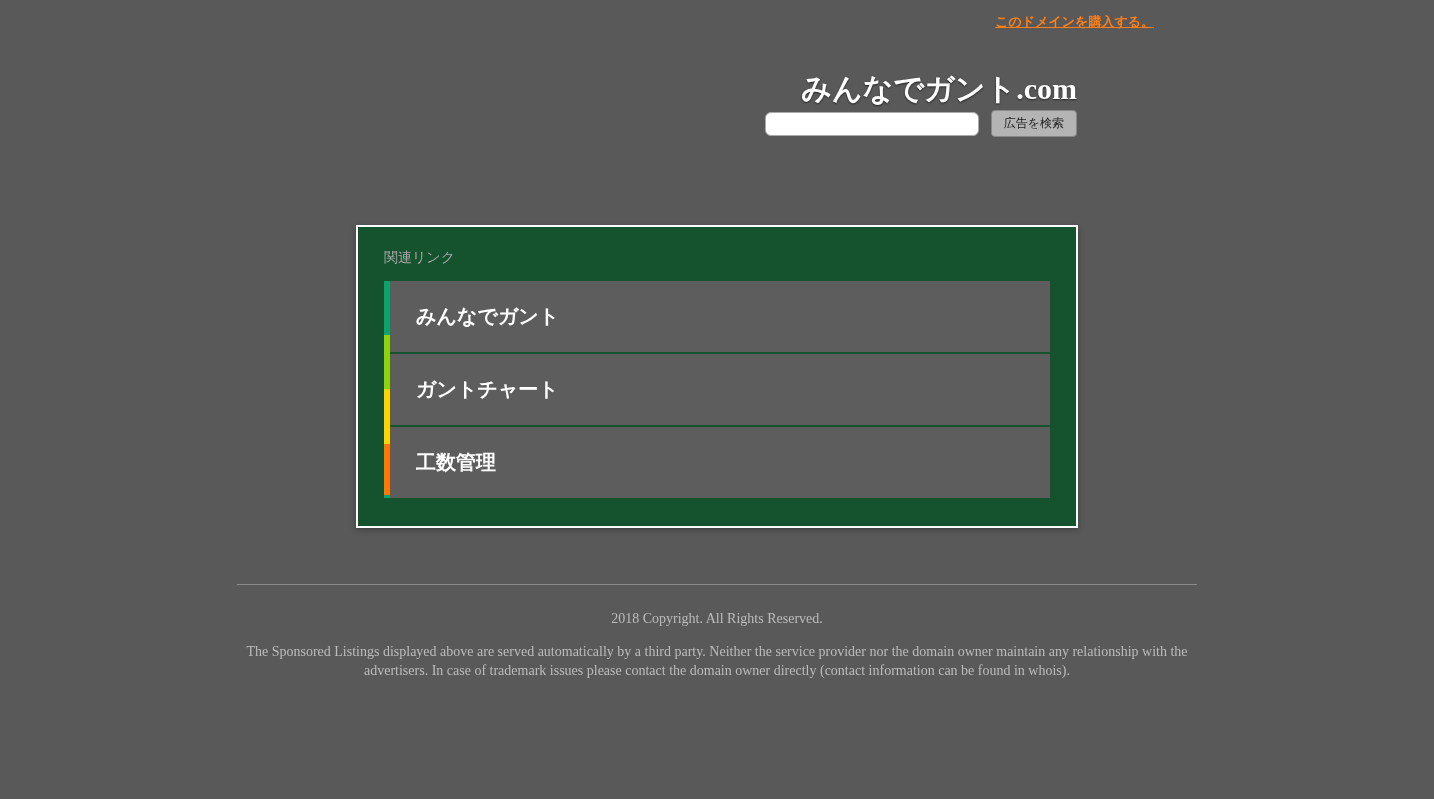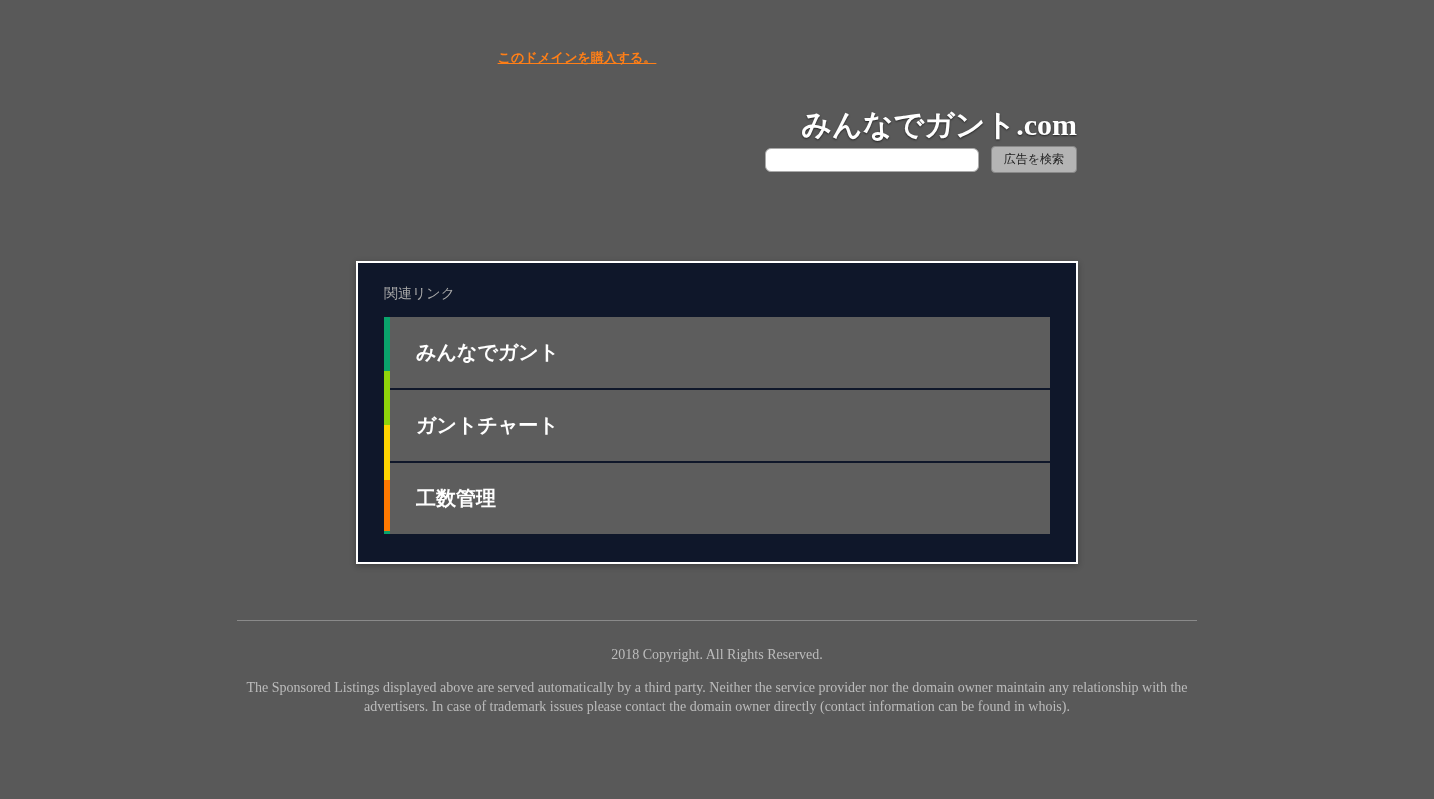--- a/index.html
+++ b/index.html
@@ -1,27 +1,27 @@
 <!DOCTYPE html>
 <html><head>
 <meta charset="utf-8">
 <style>
   html,body{margin:0;padding:0;background:#595959;color:#fff;font-family:"Hiragino Kaku Gothic ProN","Yu Gothic",Meiryo,sans-serif;width:1434px;}
   a{color:inherit;text-decoration:none;}
 
-  .top-link-wrap{text-align:center;padding:12px 280px 0 0;margin-top:36px;}
+  .top-link-wrap{text-align:right;padding:12px 280px 0 0;}
   .top-link{color:#ff7f17;text-decoration:underline;font-size:13px;font-weight:bold;}
 
   .header{display:flex;align-items:flex-end;width:720px;margin:38px auto 0 auto;flex-direction:column;}
   .domain-title{font-family:Georgia,"Times New Roman",serif;font-size:30px;font-weight:bold;color:#fff;text-shadow:0 1px 2px rgba(0,0,0,0.6);flex:1;}
   .search-wrap{display:flex;align-items:center;gap:12px;margin-left:auto;}
   .search-input{width:200px;height:22px;border:1px solid #aaa;border-radius:6px;background:#fff;padding:0 6px;font-size:13px;color:#222;}
   .search-btn{background:#b4b4b4;border:1px solid #888;border-radius:4px;padding:4px 12px;font-size:12px;color:#222;cursor:pointer;font-family:inherit;}
 
-  .card{width:718px;margin:88px auto 0 auto;border:2px solid #fff;background:#0f172a;box-shadow:0 2px 6px rgba(0,0,0,0.3);}
+  .card{width:718px;margin:88px auto 0 auto;border:2px solid #fff;background:#14532d;box-shadow:0 2px 6px rgba(0,0,0,0.3);}
   .card-inner{padding:22px 26px 26px 26px;}
   .card-heading{font-size:14px;color:#a9a9a9;margin-bottom:14px;}
 
   .link-col{border-left:6px solid transparent;
     border-image:linear-gradient(to bottom,
       #0aa36b 0%,  #0aa36b 25%,
       #8fd40a 25%, #8fd40a 50%,
       #ffd400 50%, #ffd400 75%,
       #ff7800 75%, #ff7800 98%,
       #0aa36b 98%, #0aa36b 100%) 1;

